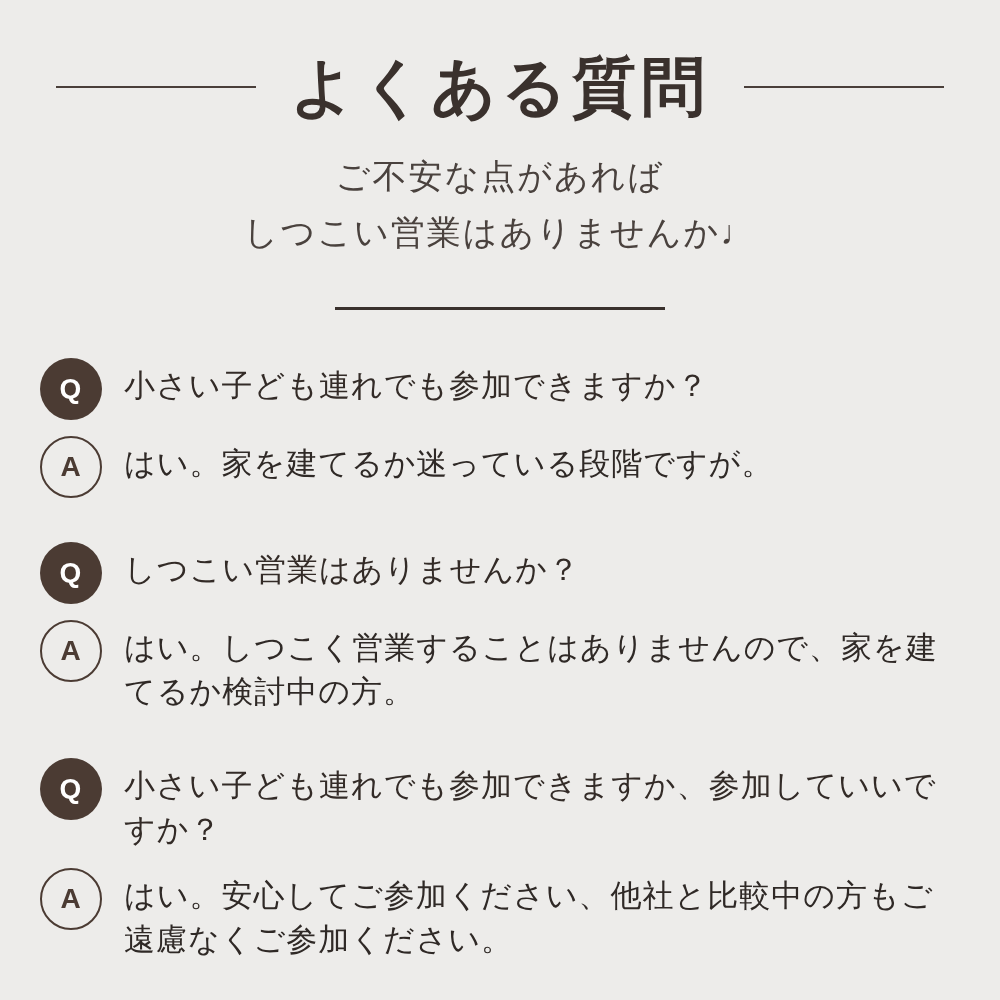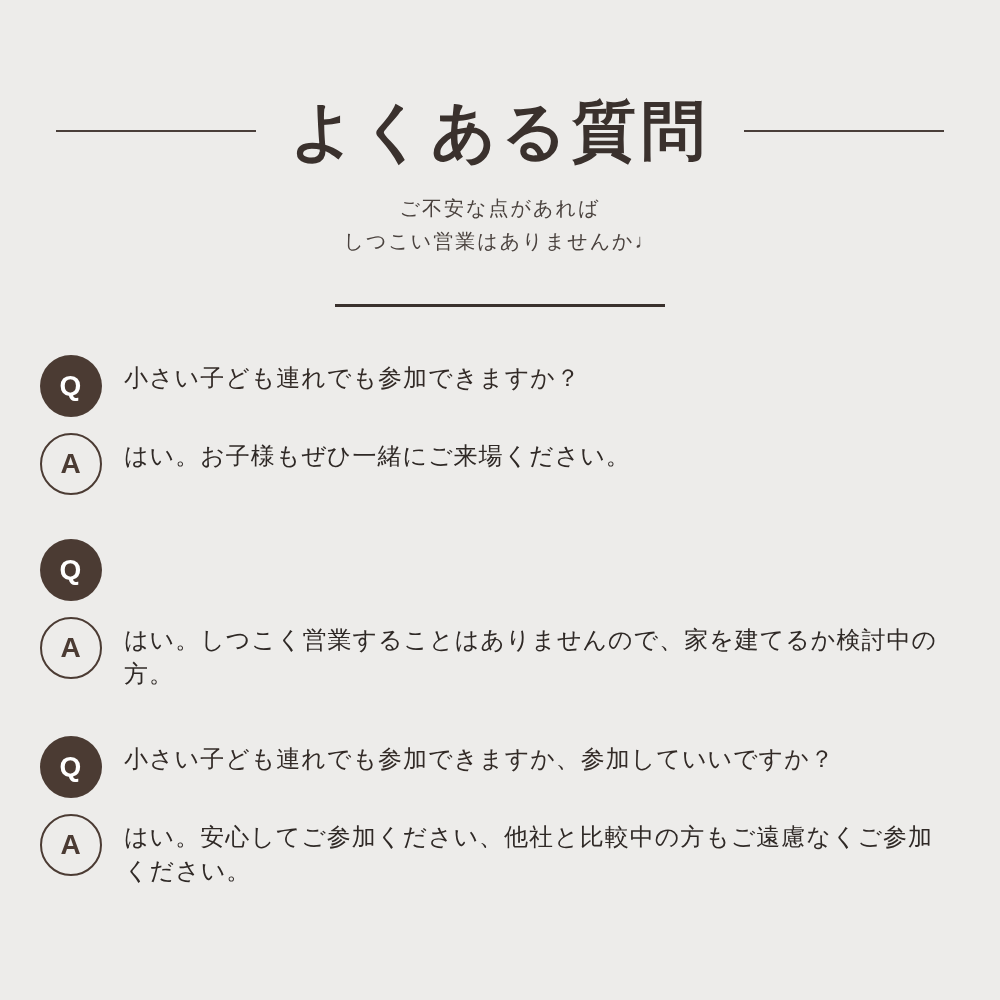--- a/index.html
+++ b/index.html
@@ -24,40 +24,39 @@
   
   .header {
     padding-top: 52px;
     text-align: center;
   }
   .title-row {
     display: flex;
     align-items: center;
     justify-content: center;
     gap: 34px;
-    margin-top: 44px;
   }
   .title-rule {
     height: 2px;
     background: #4a3f3a;
     width: 200px;
   }
   .title-rule.left { margin-left: 10px; }
   .title-rule.right { margin-right: 10px; }
   .main-title {
     font-size: 64px;
     font-weight: bold;
     letter-spacing: 5px;
     line-height: 1.1;
     color: #3a312d;
     white-space: nowrap;
   }
   .subtitle {
     margin-top: 26px;
-    font-size: 20px;
+    font-size: 34px;
     line-height: 1.65;
     letter-spacing: 2px;
     color: #4a423e;
   }
   .divider-wrap {
     margin-top: 46px;
     display: flex;
     justify-content: center;
   }
   .divider {
@@ -99,21 +98,21 @@
   .badge.q {
     background: #4b3b33;
     color: #ffffff;
   }
   .badge.a {
     background: transparent;
     color: #4b3b33;
     border: 2px solid #4b3b33;
   }
   .qa-text {
-    font-size: 24px;
+    font-size: 31px;
     line-height: 1.42;
     letter-spacing: 1px;
     color: #332b27;
     padding-top: 6px;
     flex: 1 1 auto;
   }
   .qa-row.answer .qa-text { color: #2f2926; }
   .qa-row.question .qa-text { font-weight: 500; }
 </style>
 </head>
@@ -138,27 +137,28 @@
 
   <div class="faq-list">
 
     <div class="faq-item">
       <div class="qa-row question">
         <div class="badge q">Q</div>
         <div class="qa-text">小さい子ども連れでも参加できますか？</div>
       </div>
       <div class="qa-row answer">
         <div class="badge a">A</div>
-        <div class="qa-text">はい。お子様もぜひ一緒にご来場ください。</div>
+        <div class="qa-text">はい。家を建てるか迷っている段階ですが。</div>
       </div>
     </div>
 
     <div class="faq-item">
       <div class="qa-row question">
         <div class="badge q">Q</div>
+        <div class="qa-text">しつこい営業はありませんか？</div>
       </div>
       <div class="qa-row answer">
         <div class="badge a">A</div>
         <div class="qa-text">はい。しつこく営業することはありませんので、家を建てるか検討中の方。</div>
       </div>
     </div>
 
     <div class="faq-item">
       <div class="qa-row question">
         <div class="badge q">Q</div>

